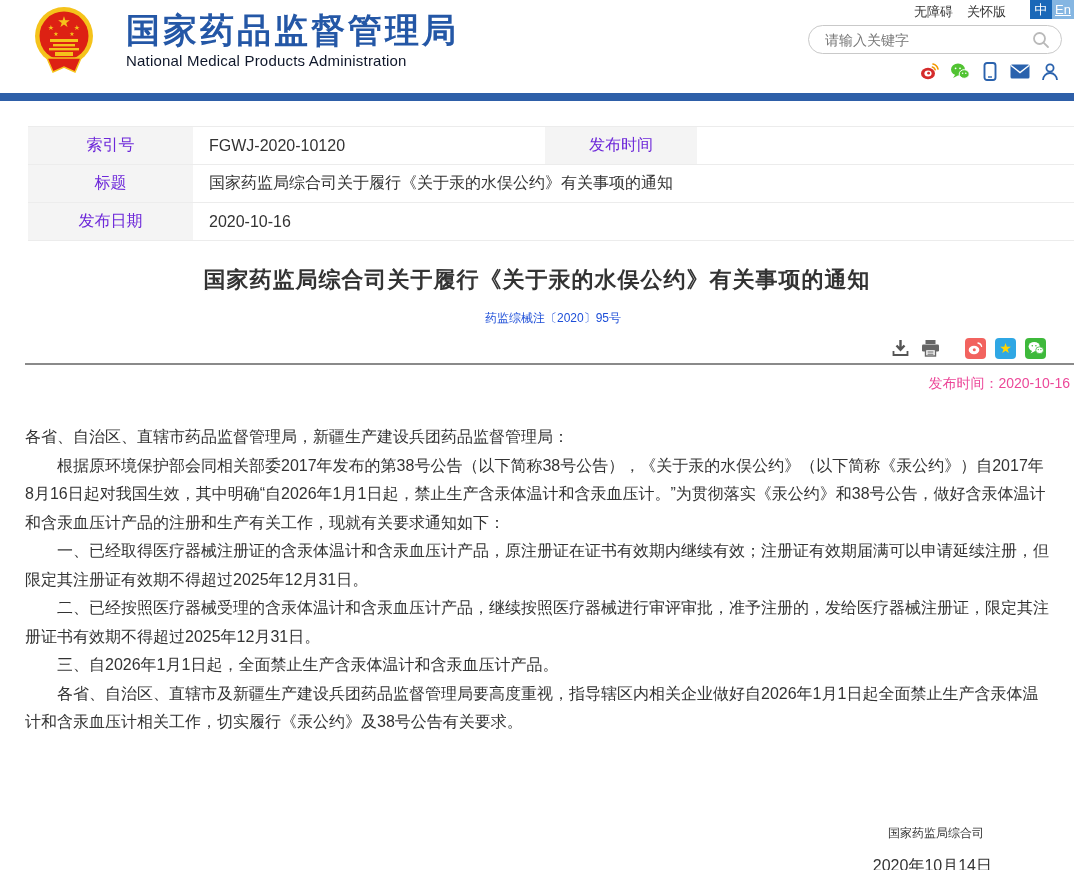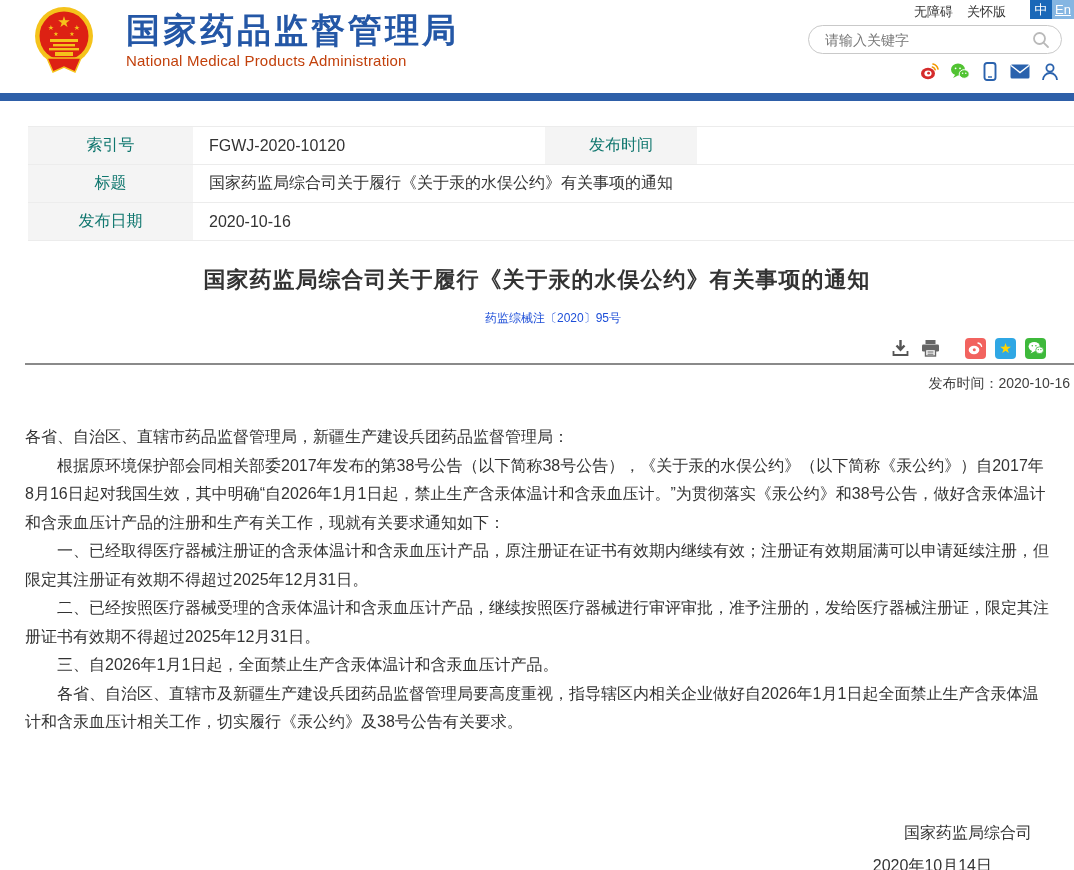--- a/index.html
+++ b/index.html
@@ -9,21 +9,21 @@
     font-family:"Liberation Sans","DejaVu Sans",sans-serif;
     color:#333; overflow-x:hidden;
   }
   .page { width:1074px; min-height:870px; background:#fff; position:relative; }
 
   
   .site-header { position:relative; height:93px; background:#fff; }
   .emblem { position:absolute; left:33px; top:6px; width:62px; height:70px; }
   .brand { position:absolute; left:126px; top:11px; }
   .brand-cn { font-size:34px; font-weight:bold; color:#2457a6; letter-spacing:3px; line-height:38px; }
-  .brand-en { font-size:15px; color:#c2410c; margin-top:3px; letter-spacing:0.2px; }
+  .brand-en { font-size:15px; color:#0f172a; margin-top:3px; letter-spacing:0.2px; }
 
   .top-links { position:absolute; right:0; top:0; display:flex; align-items:flex-start;margin-left:31px; }
   .top-link { font-size:13px; color:#333; margin-top:3px; margin-right:14px; cursor:pointer; text-decoration:none; }
   .lang-btn { width:22px; height:19px; font-size:13px; display:flex; align-items:center; justify-content:center; color:#fff; cursor:pointer; }
   .lang-zh { background:#1a68b8; margin-left:10px; }
   .lang-en { background:#85b6e2;text-decoration:underline; }
 
   .search-pill { position:absolute; right:12px; top:25px; width:254px; height:29px;
     border:1px solid #c9c9c9; border-radius:15px; display:flex; align-items:center; padding:0 10px 0 16px; background:#fff; }
   .search-input { flex:1; border:none; outline:none; font-size:14px; color:#333; background:transparent; }
@@ -31,45 +31,45 @@
   .search-btn { width:20px; height:20px; cursor:pointer; display:flex; align-items:center; justify-content:center; background:none; border:none; }
 
   .header-icons { position:absolute; right:14px; top:61px; display:flex; gap:10px; align-items:center; }
   .hicon { width:20px; height:20px; cursor:pointer; display:flex; align-items:center; justify-content:center; }
 
   .blue-bar { height:8px; background:#2e5fa8; }
 
   
   .meta-table { width:1046px; margin:25px 0 0 28px; border-collapse:collapse; table-layout:fixed; font-size:16px; }
   .meta-table td { height:38px; border-top:1px solid #ececec; border-bottom:1px solid #ececec; }
-  .meta-label { background:#f4f4f4; text-align:center; color:#0f766e; }
+  .meta-label { background:#f4f4f4; text-align:center; color:#6d28d9; }
   .meta-value { background:#fff; padding-left:16px; color:#333;margin-top:10px; }
   .col-l1 { width:165px; } .col-v1 { width:352px; } .col-l2 { width:152px; }
 
   
   .doc-title { margin-top:24px; text-align:center; font-size:22px; font-weight:bold; color:#333; letter-spacing:1px; }
   .doc-number { margin-top:15px; text-align:center; font-size:12px; color:#1d4ed8;padding-left:32px; }
 
   .tools-row { margin:10px 28px 0 0; height:22px; display:flex; justify-content:flex-end; align-items:center; gap:9px; }
   .tool-btn { border:none; background:none; cursor:pointer; width:21px; height:21px; display:flex; align-items:center; justify-content:center; padding:0; }
   .badge { width:21px; height:21px; border-radius:4px; display:flex; align-items:center; justify-content:center; cursor:pointer; }
   .badge-weibo { background:#f2635f; }
   .badge-qzone { background:#2fa7e4; font-size:14px; color:#ffd400; line-height:1; }
   .badge-wechat { background:#3eb93b; }
   .tools-gap { width:6px; }
 
   .divider { margin:4px 0 0 25px; width:1049px; border-bottom:2px solid #8a8a8a; }
-  .publish-line { margin:10px 4px 0 14px; text-align:right; font-size:14px; color:#404040; }
+  .publish-line { margin:10px 4px 0 14px; text-align:right; font-size:14px; color:#ec4899; }
 
   .article { margin:30px 25px 0 25px; }
   .article p { font-size:16px; line-height:28.5px; color:#333; text-indent:2em; }
   .article p.no-indent { text-indent:0; }
 
   .signature { margin-top:80px; text-align:right; padding-bottom:14px; }
-  .sig-dept { font-size:16px; color:#333; padding-right:42px; line-height:32px; }
+  .sig-dept { font-size:12px; color:#333; padding-right:90px; line-height:32px; }
   .sig-date { font-size:16px; color:#333; padding-right:82px; line-height:34px; }
 </style>
 </head>
 <body>
 
 <div class="page">
 
   <header class="site-header">
 
     <svg class="emblem" viewBox="0 0 62 70" aria-hidden="true">

